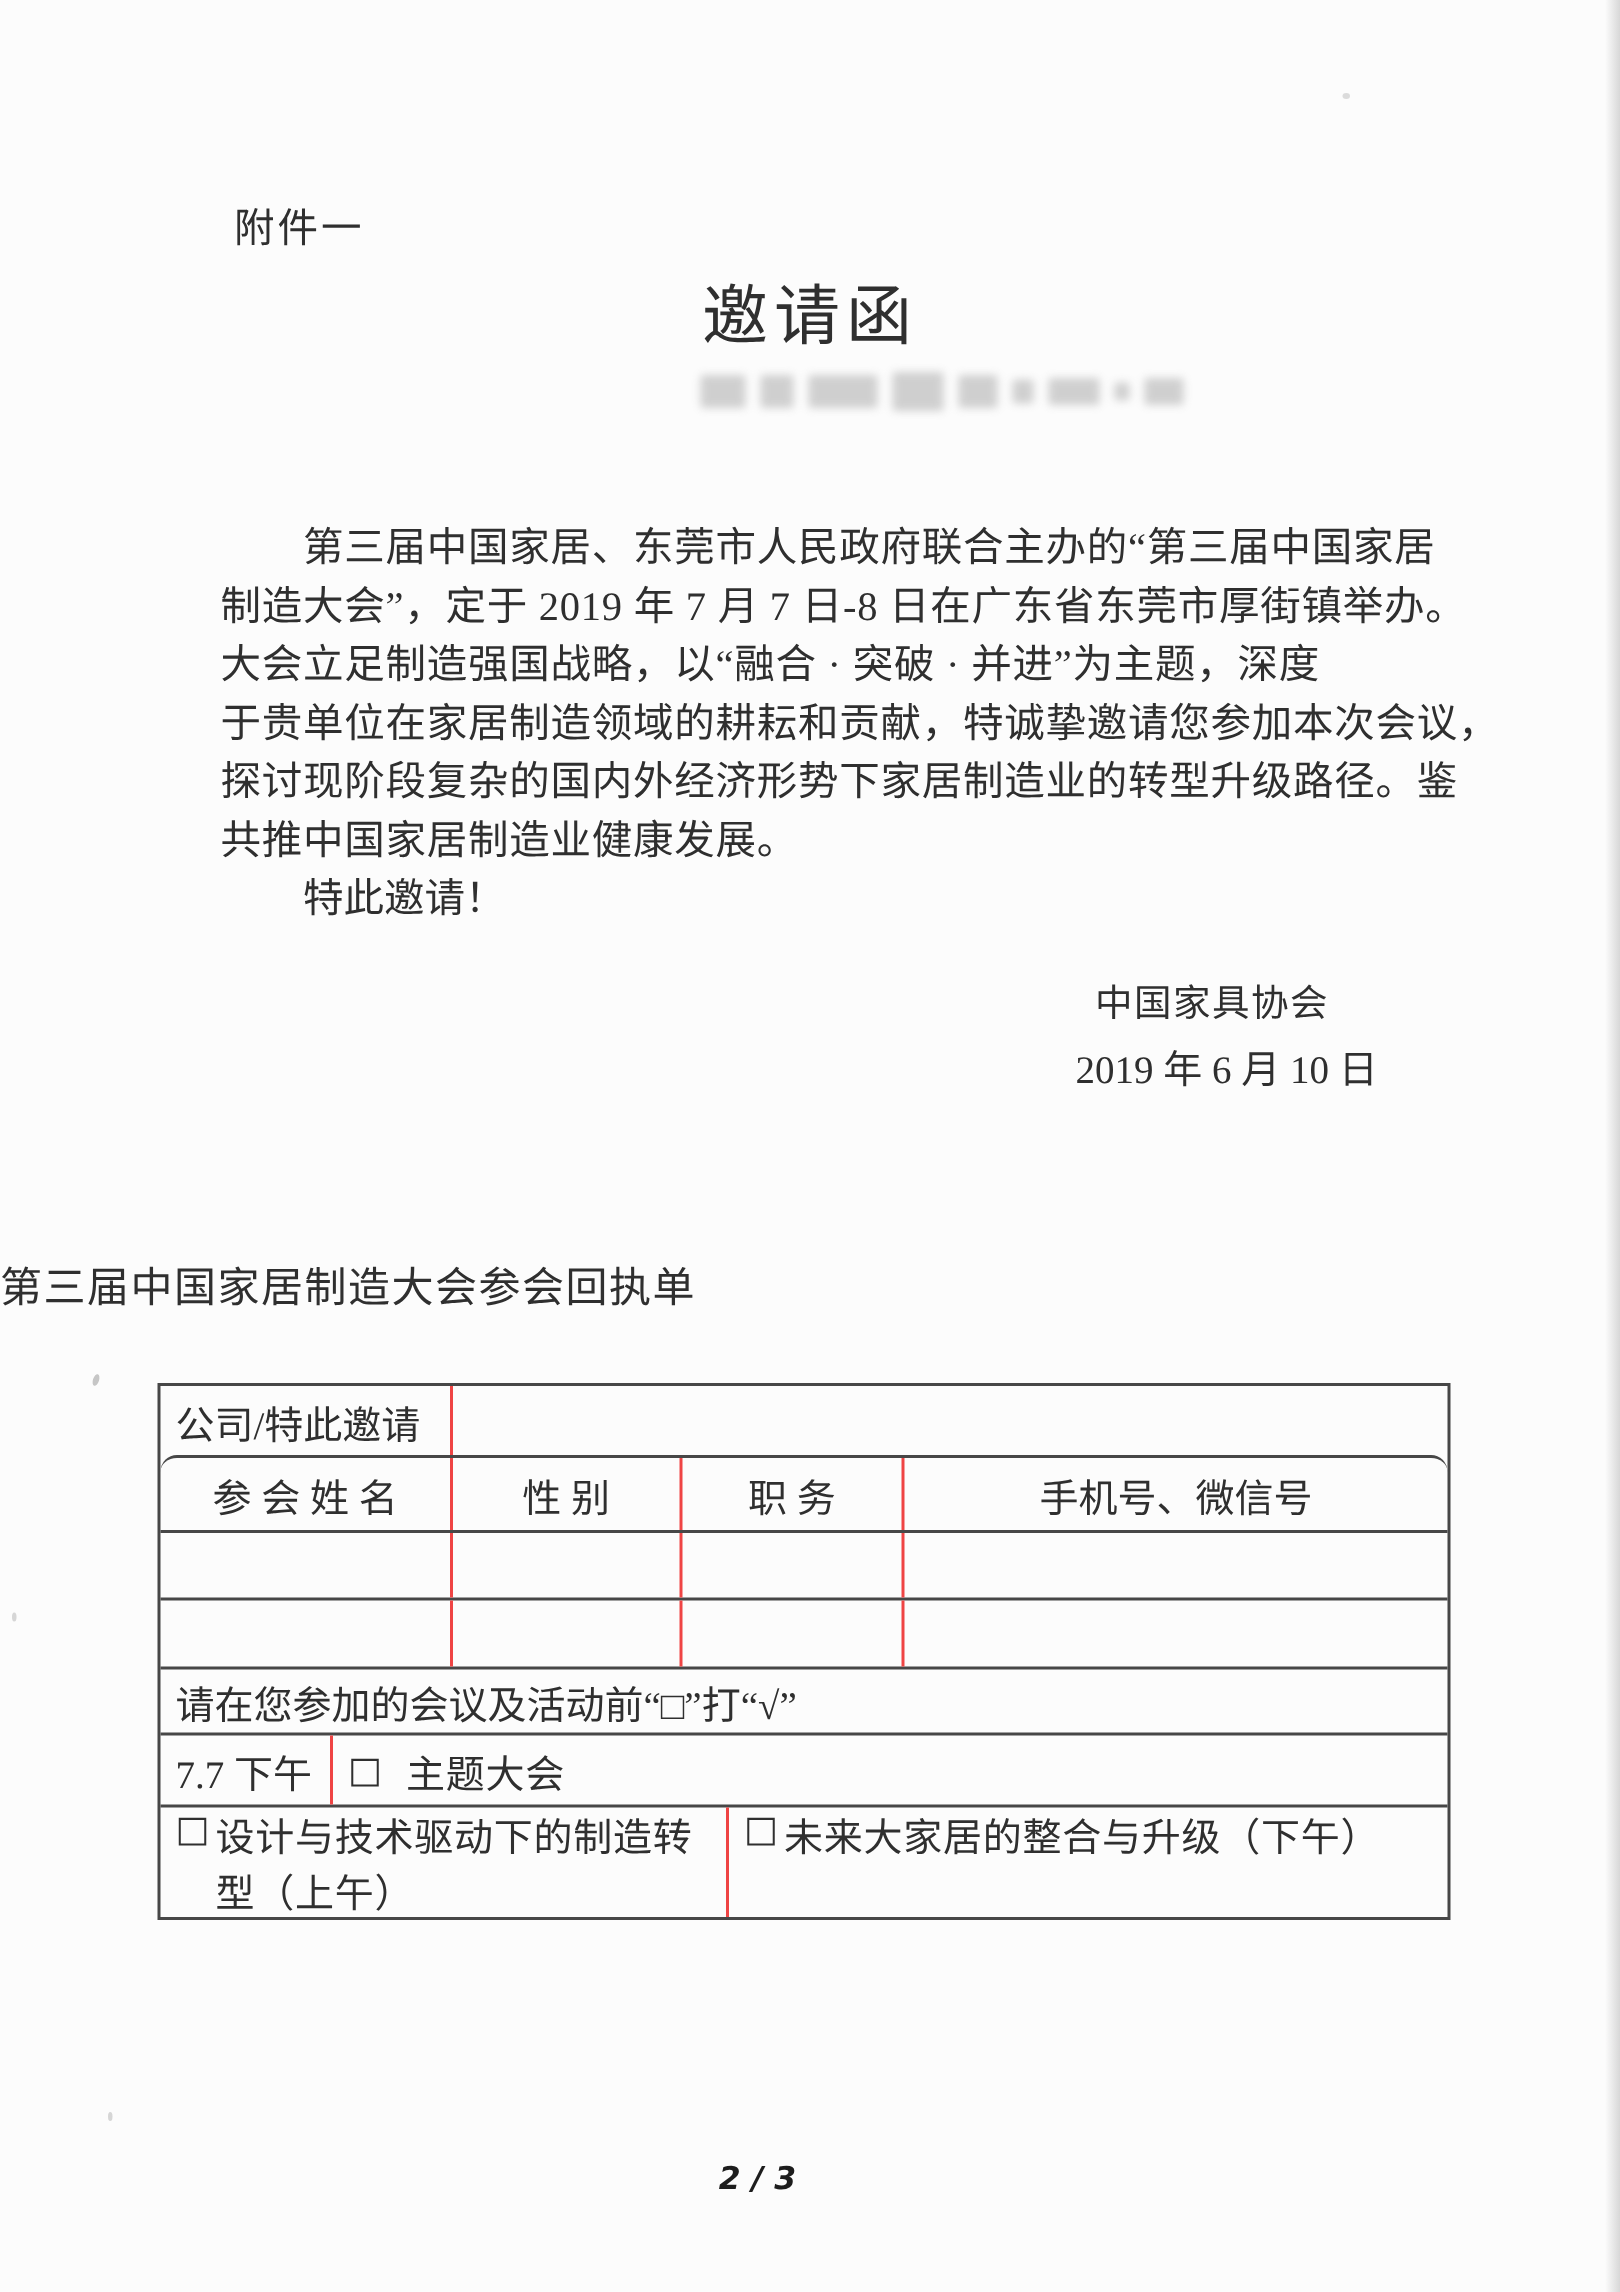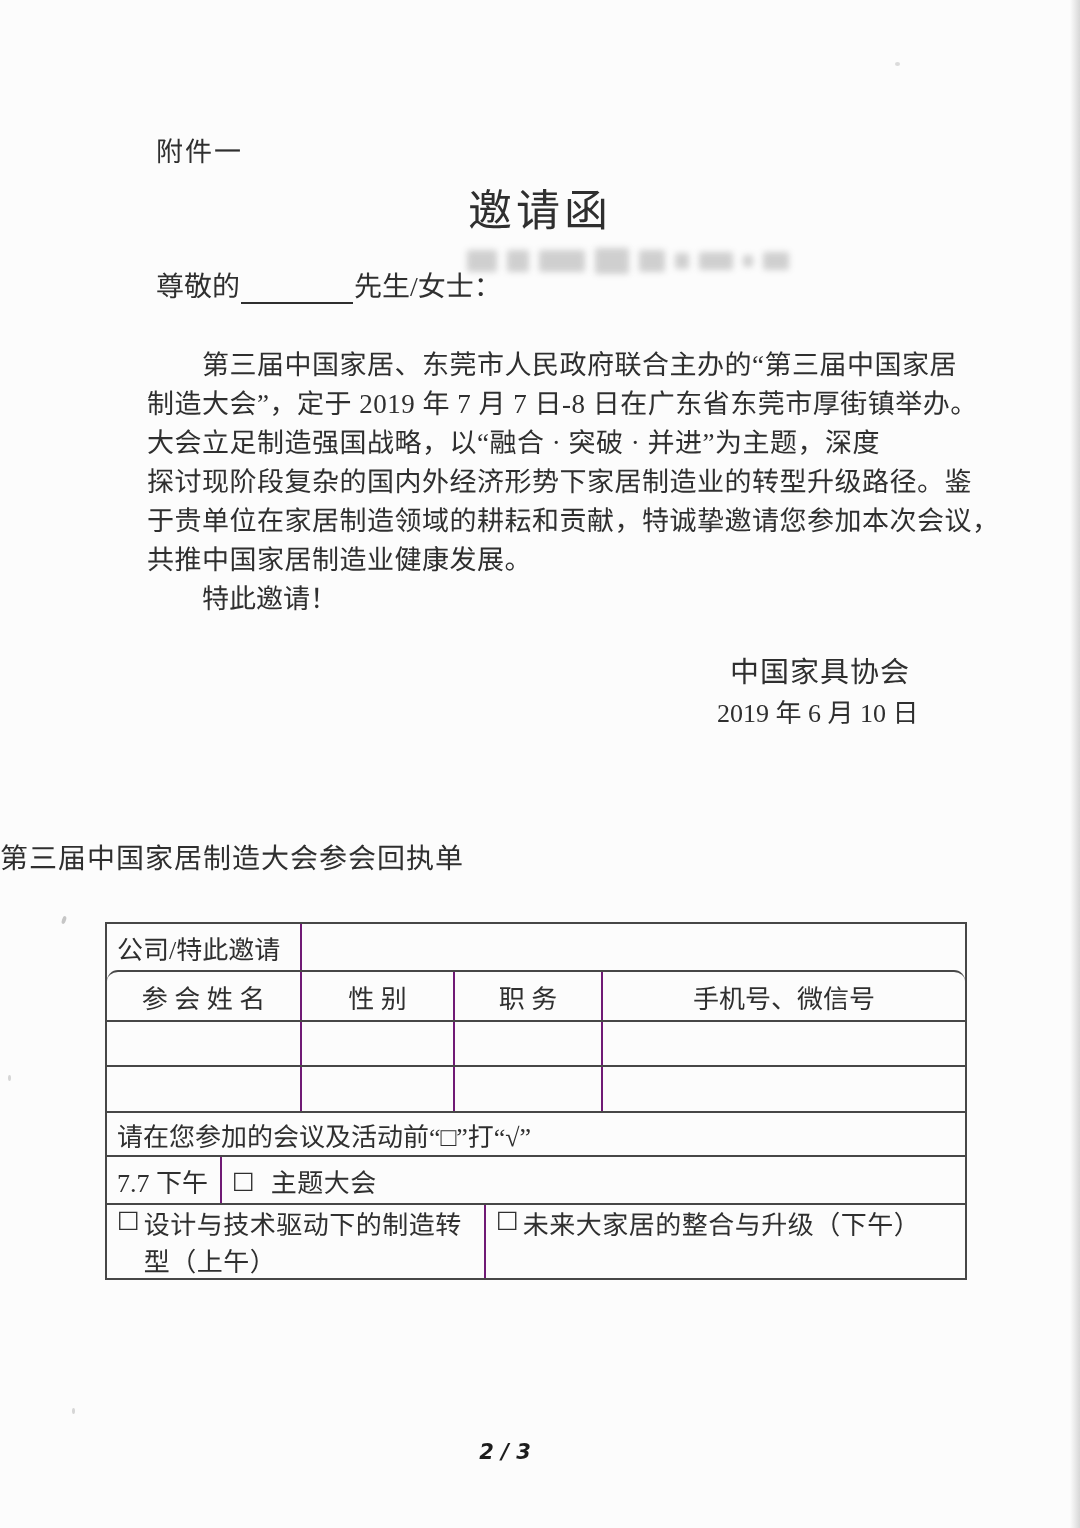--- a/index.html
+++ b/index.html
@@ -35,41 +35,41 @@
     margin: 0 1px;
   }
   .body-block {
     position: absolute; left: 147px; top: 346px; width: 800px;
     font-size: 27px; line-height: 39px;
   }
   .body-line { white-space: nowrap; letter-spacing: 0.5px; }
   .body-line.indent, .closing-line { padding-left: 55px; }
   .signature-name {
     position: absolute; left: 730px; top: 648px;
-    font-size: 29px; letter-spacing: 1px; white-space: nowrap;
+    font-size: 25px; letter-spacing: 1px; white-space: nowrap;
   }
   .signature-date {
     position: absolute; left: 717px; top: 692px;
     font-size: 26px; white-space: nowrap;
   }
 
   
   .form-title {
     position: absolute; left: 0; top: 836px; width: 1080px;
     text-align: left; font-size: 28px; letter-spacing: 1px;
     font-weight: 500;
   }
   .reply-table {
     position: absolute; left: 105px; top: 922px; width: 862px;
     border: 2px solid #474747; font-size: 26px;
   }
   .t-row { display: flex; border-top: 2px solid #474747; }
   .t-row:first-child { border-top: none; }
   .t-cell {
-    border-left: 2px solid #701a75;
+    border-left: 2px solid #ef4444;
     display: flex; align-items: center;
     padding: 0 10px; overflow: hidden;
   }
   .t-cell:first-child { border-left: none; }
   .t-cell.center { justify-content: center; padding: 0 4px; }
   .row-company   { height: 46px; }
   .row-header    { height: 50px; border-radius: 11px; }
   .row-empty     { height: 45px; }
   .row-empty2    { height: 46px; }
   .row-instr     { height: 44px; }
@@ -137,30 +137,27 @@
     <span class="blob" style="width:14px; height:16px"></span>
     <span class="blob" style="width:34px; height:18px"></span>
     <span class="blob" style="width:10px; height:12px"></span>
     <span class="blob" style="width:26px; height:18px"></span>
   </div>
 
   <div class="attachment">附件一</div>
 
   <div class="letter-title">邀请函</div>
 
-  <div class="salutation">
-    <span>尊敬的</span><span class="blank-line"></span><span>先生/女士：</span>
-  </div>
 
   <div class="body-block">
     <div class="body-line indent">第三届中国家居、东莞市人民政府联合主办的“第三届中国家居</div>
     <div class="body-line">制造大会”，定于 2019 年 7 月 7 日-8 日在广东省东莞市厚街镇举办。</div>
     <div class="body-line">大会立足制造强国战略，以“融合 · 突破 · 并进”为主题，深度</div>
+    <div class="body-line">于贵单位在家居制造领域的耕耘和贡献，特诚挚邀请您参加本次会议，</div>
     <div class="body-line">探讨现阶段复杂的国内外经济形势下家居制造业的转型升级路径。鉴</div>
-    <div class="body-line">于贵单位在家居制造领域的耕耘和贡献，特诚挚邀请您参加本次会议，</div>
     <div class="body-line">共推中国家居制造业健康发展。</div>
     <div class="closing-line">特此邀请！</div>
   </div>
 
   <div class="signature-name">中国家具协会</div>
   <div class="signature-date">2019 年 6 月 10 日</div>
 
   <div class="form-title">第三届中国家居制造大会参会回执单</div>
 
   <div class="reply-table">

